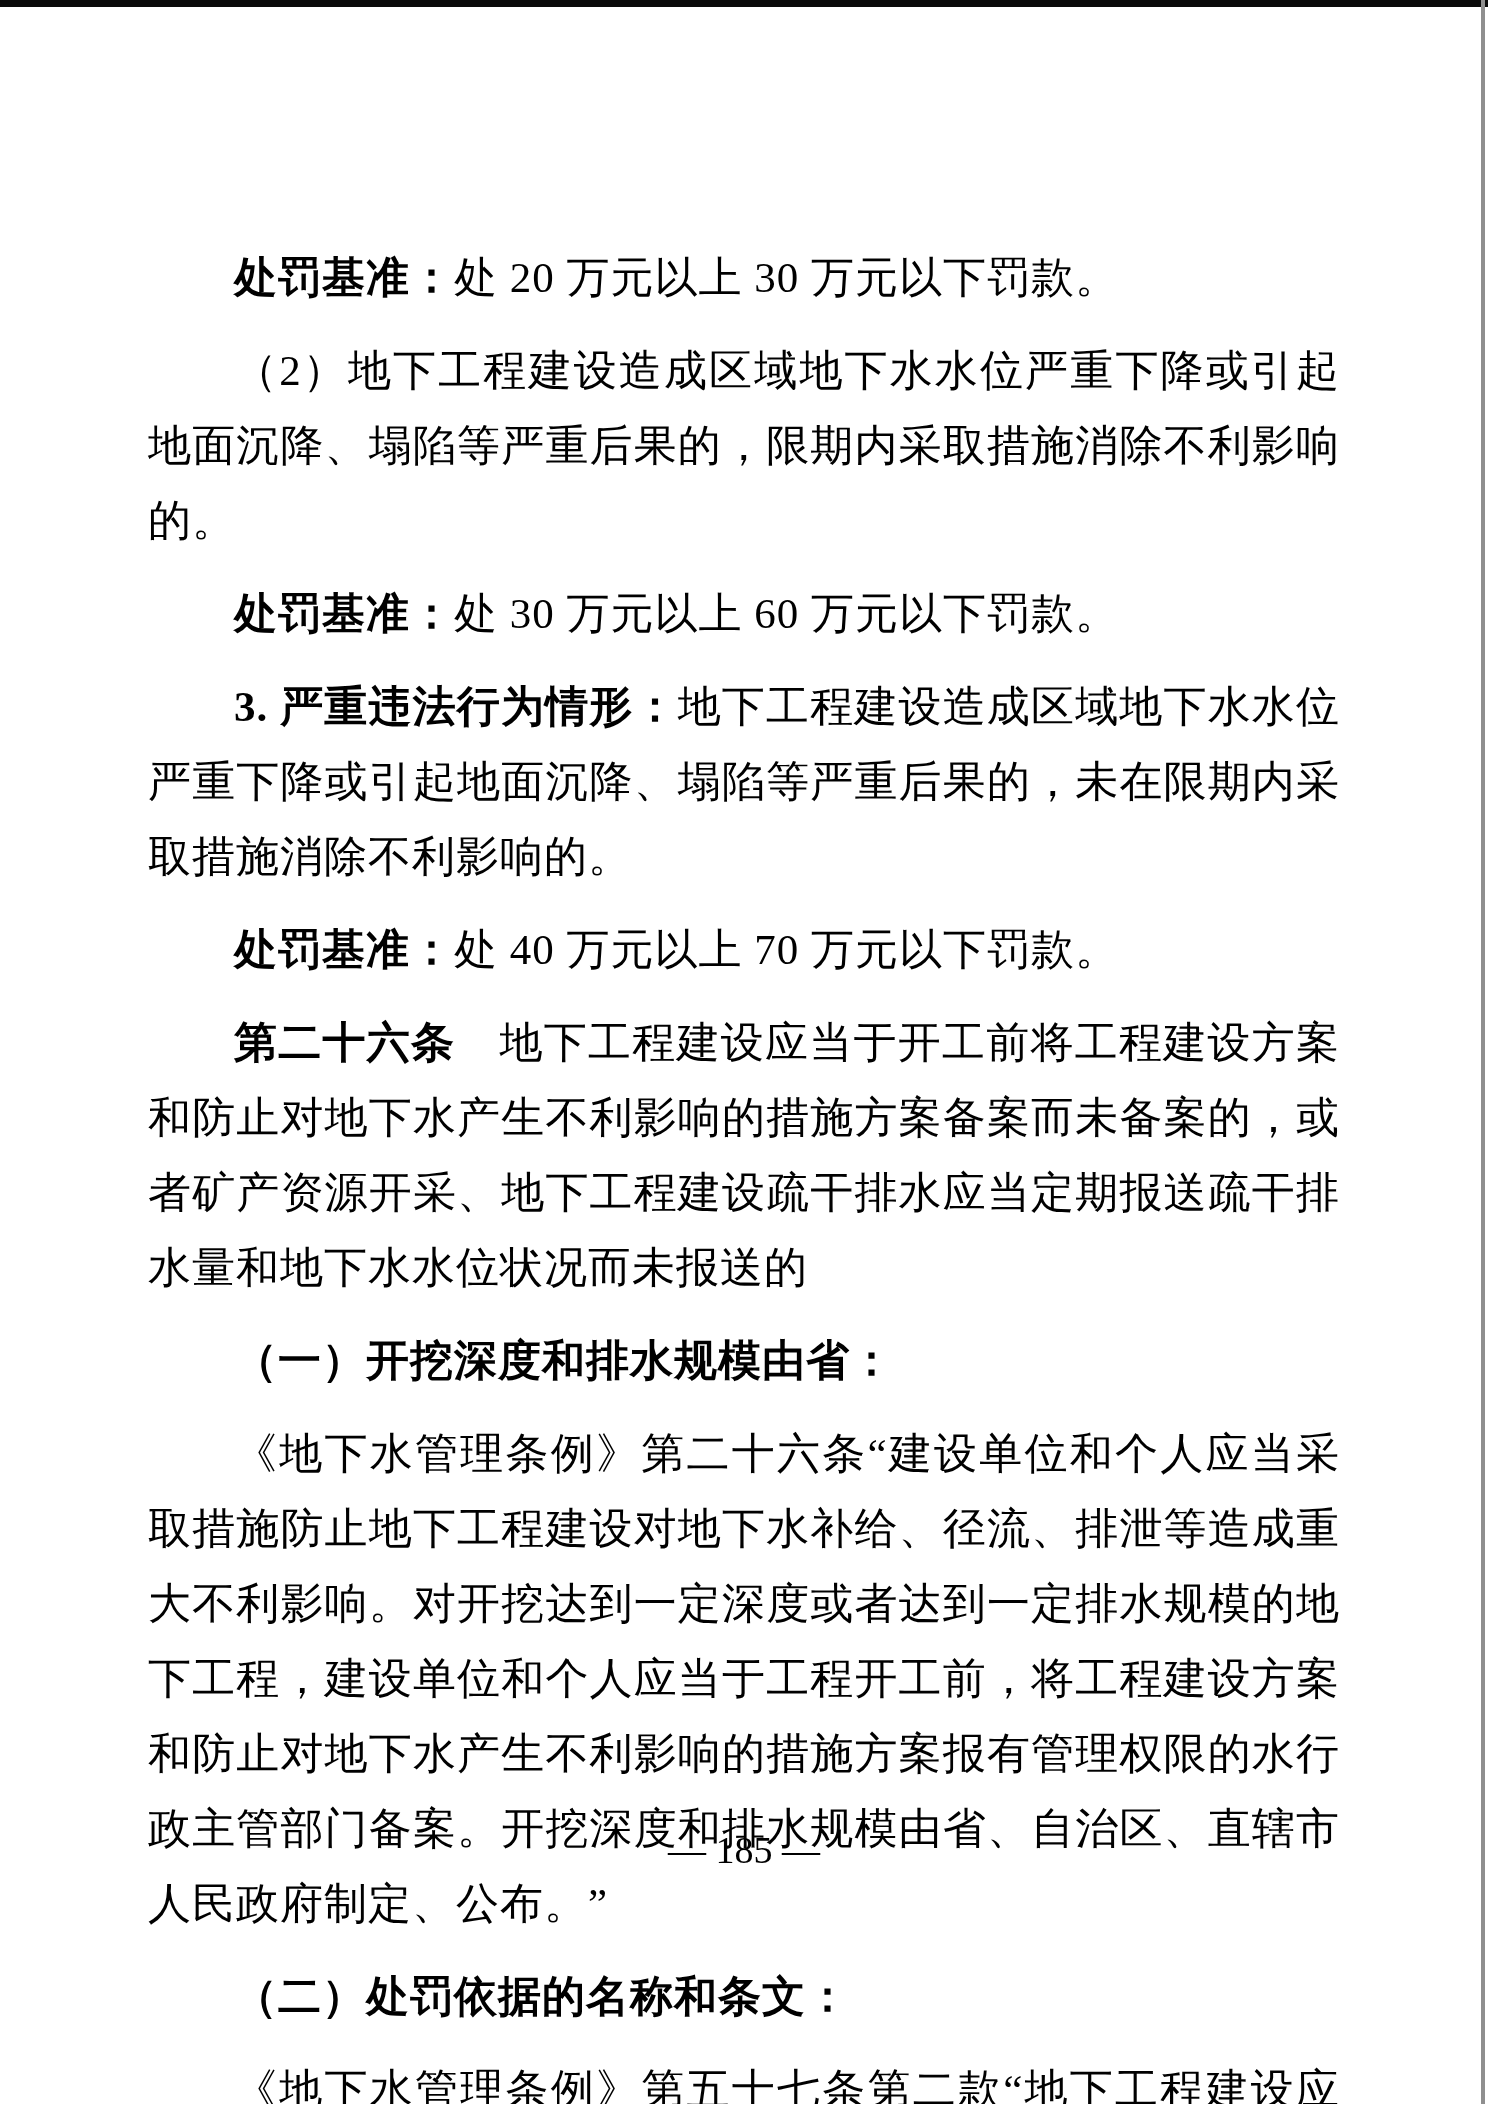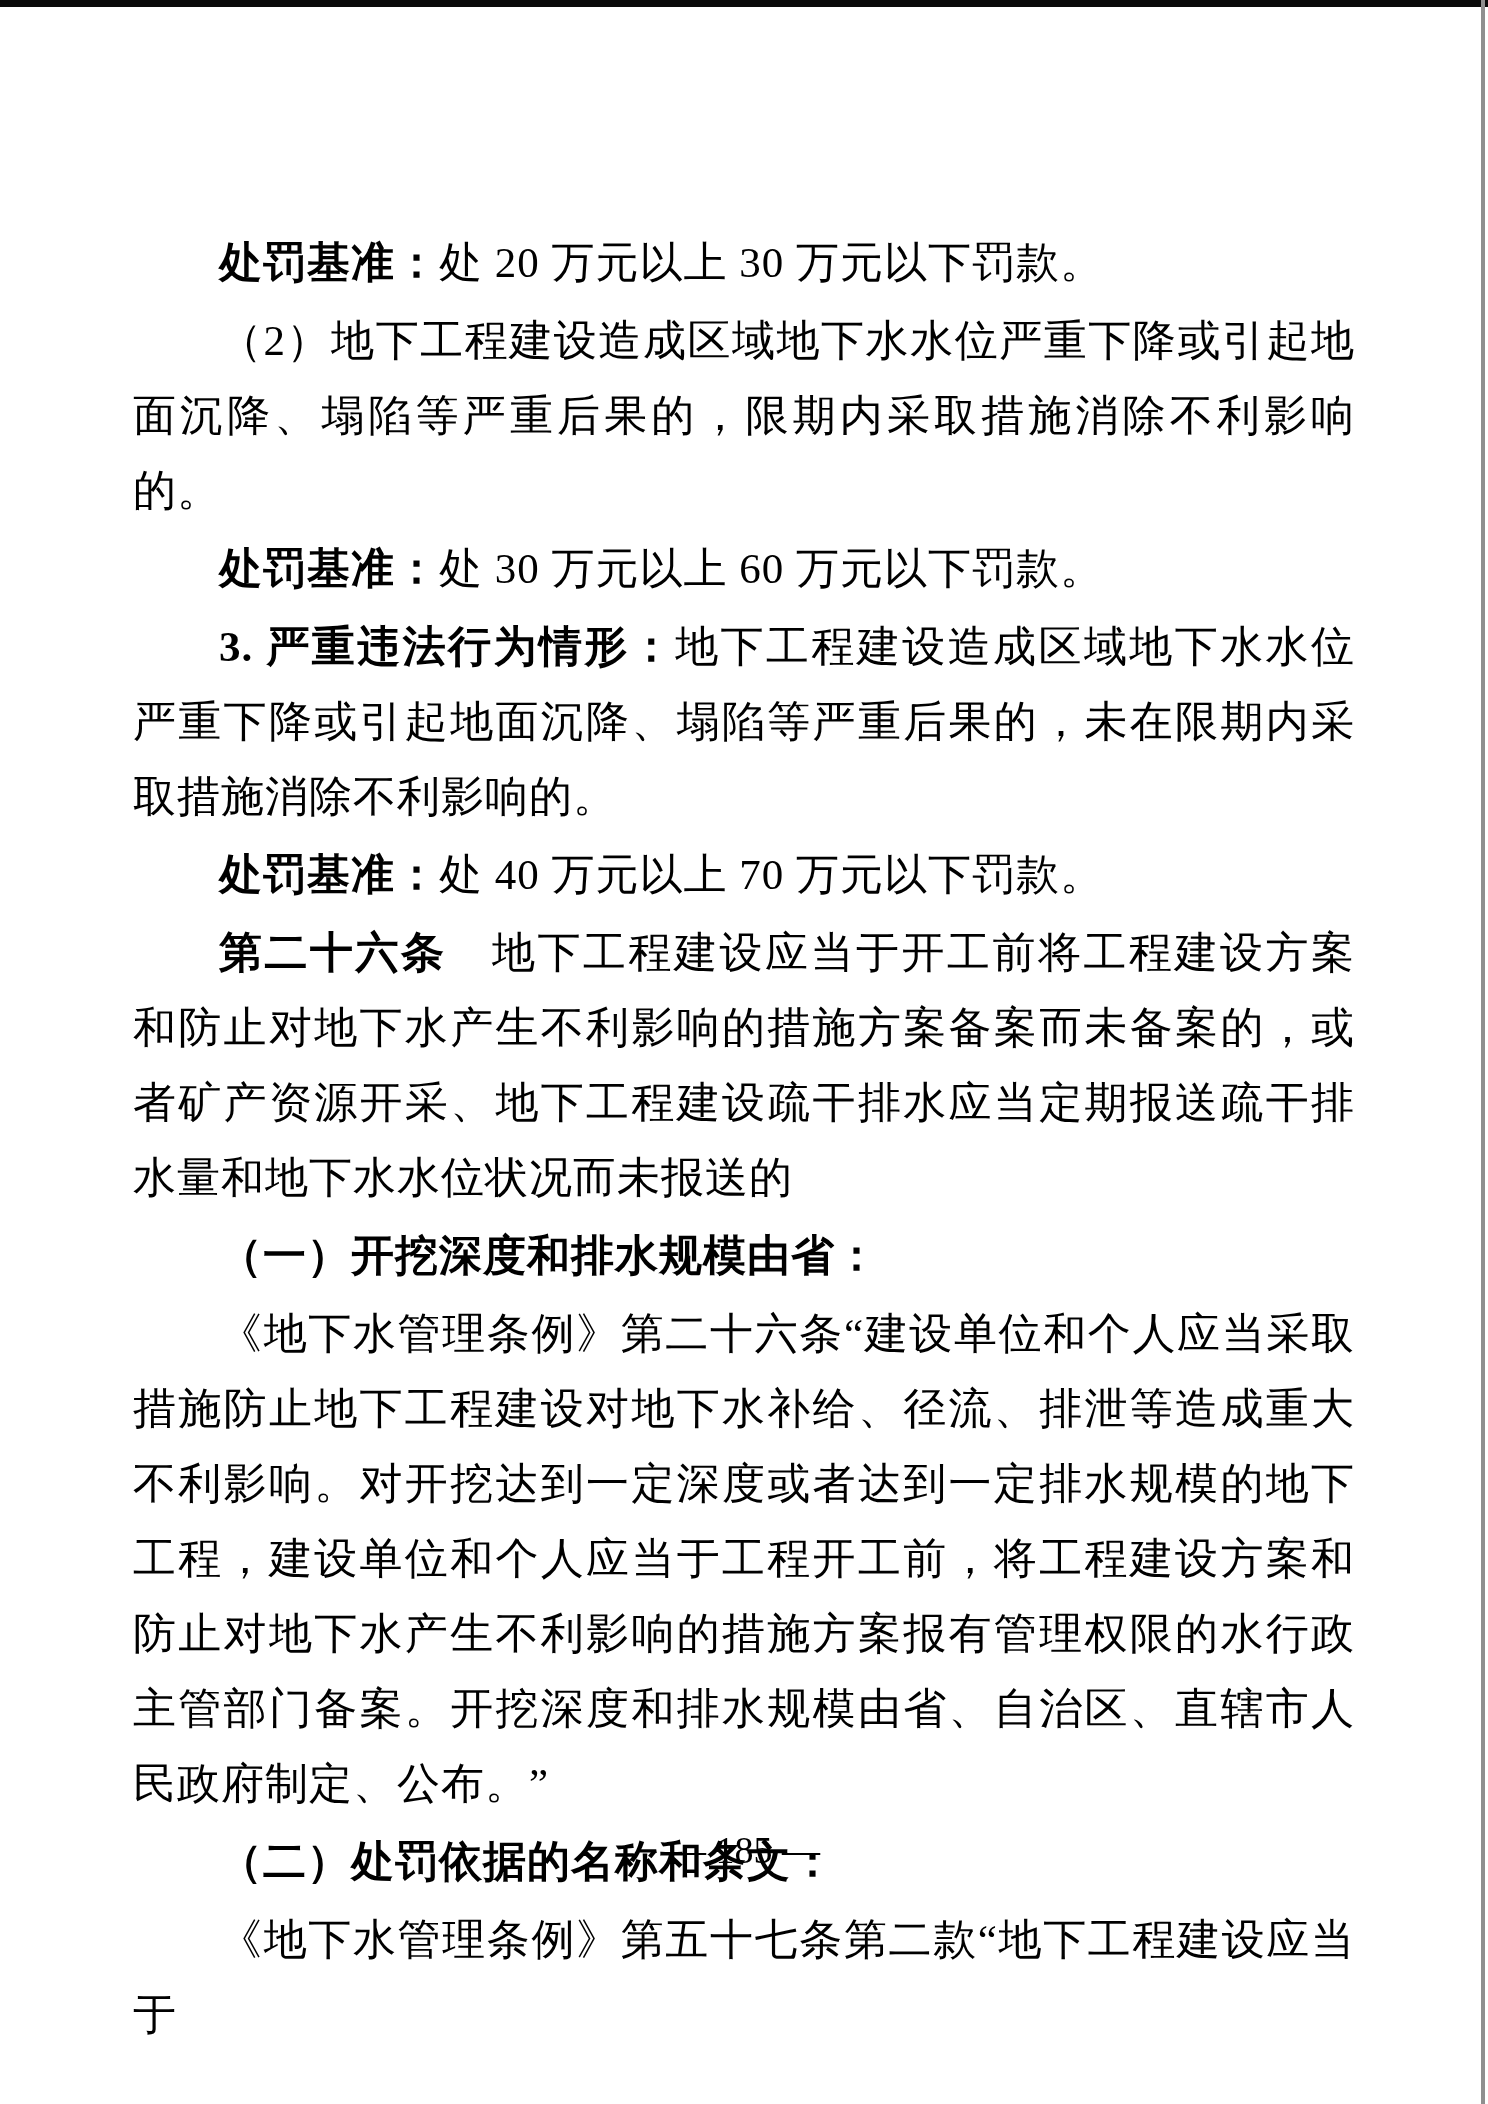--- a/index.html
+++ b/index.html
@@ -31,21 +31,21 @@
     position: absolute;
     top: 222px;
     left: 130px;
     width: 1228px;
     font-size: 43px;
     line-height: 75px;
     text-align: justify;
     letter-spacing: 1px;
   }
   .para {
-    margin: 3px;
+    margin: 18px;
     padding: 0;
     text-indent: 2em;
   }
   .para b {
     font-weight: bold;
   }
   .page-footer {
     position: absolute;
     top: 1828px;
     left: 130px;

